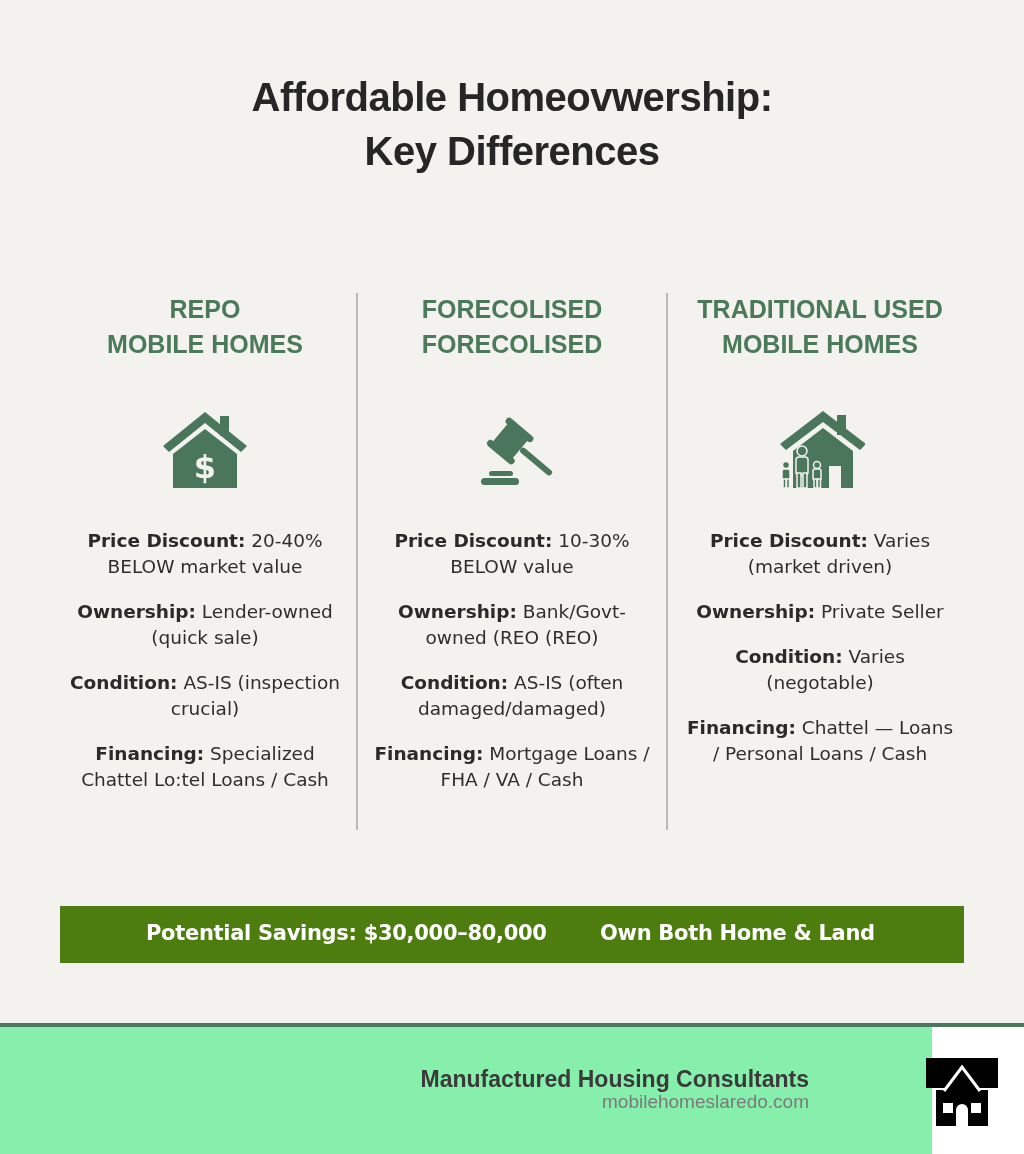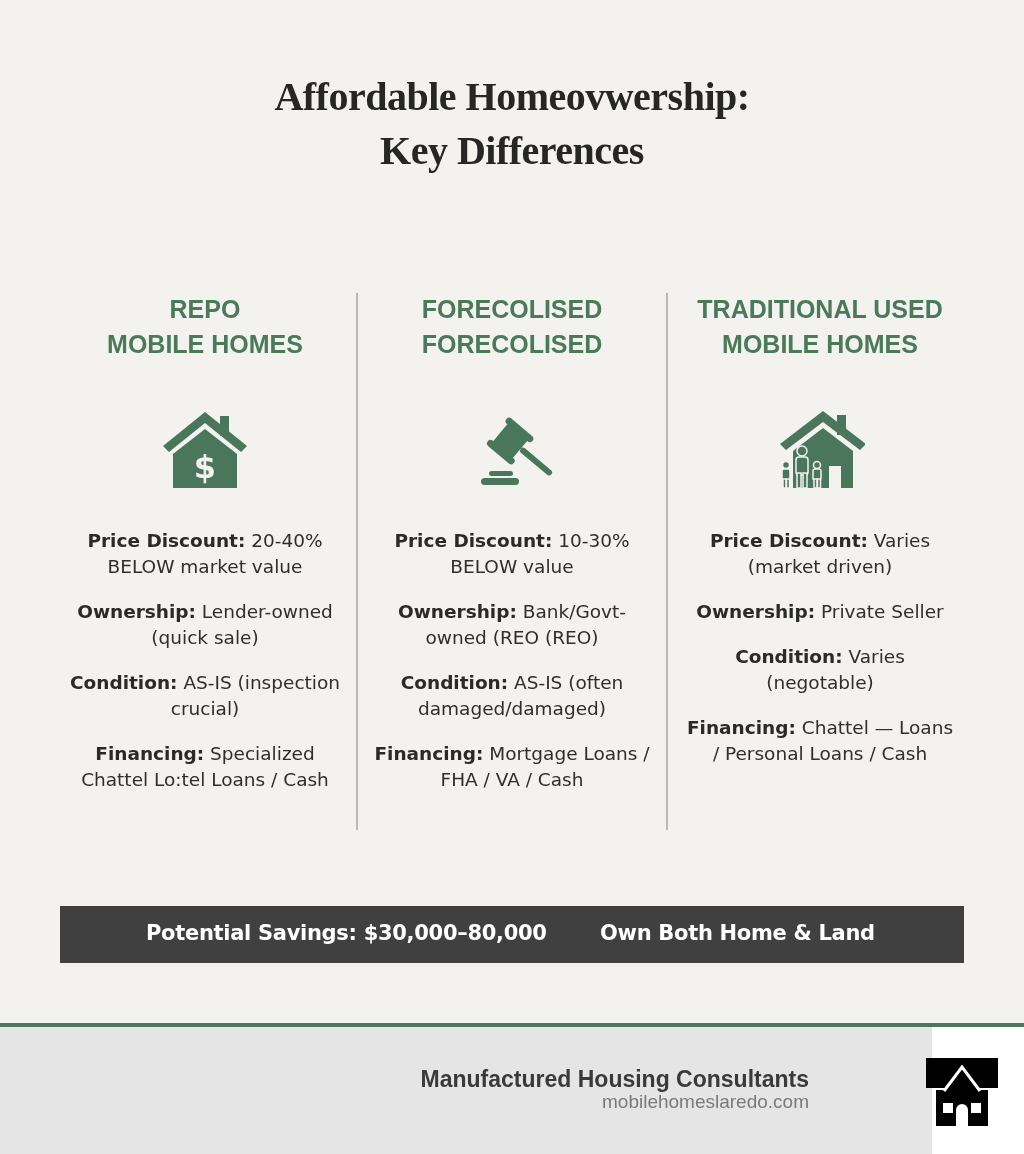--- a/index.html
+++ b/index.html
@@ -11,21 +11,21 @@
       position: relative;
     }
     .canvas {
       position: absolute; left: 0; top: 0;
       width: 1024px; height: 1024px;
       background: #f3f2ee;
     }
     .title {
       position: absolute; left: 0; top: 70px; width: 1024px;
       text-align: center;
-      font-family: Liberation Serif, serif;
+      font-family: Liberation Sans, sans-serif;
       font-weight: bold;
       font-size: 40px;
       line-height: 54px;
       color: #262626;
       letter-spacing: -0.5px;
     }
     .col {
       position: absolute; top: 292px; width: 310px;
       text-align: center;
     }
@@ -57,41 +57,41 @@
     .fact .lbl { font-weight: bold; color: #2a2a2a; }
     .divider {
       position: absolute; top: 293px; width: 2px; height: 537px;
       background: #b9b9b7;
     }
     .divider.d1 { left: 356px; }
     .divider.d2 { left: 666px; }
     .banner {
       position: absolute; left: 60px; top: 906px;
       width: 904px; height: 57px;
-      background: #404040;
+      background: #4d7c0f;
       display: flex; align-items: center;
     }
     .banner span {
       position: absolute;
       font-family: "DejaVu Sans", sans-serif;
       font-weight: bold;
       font-size: 21px;
       color: #ffffff;
       letter-spacing: -0.3px;
       top: 15px;
     }
     .banner .b1 { left: 86px; }
     .banner .b2 { left: 540px; }
     .rule {
       position: absolute; left: 0; top: 1023px; width: 1024px; height: 4px;
       background: #4a775c;
     }
     .footer {
       position: absolute; left: 0; top: 1027px; width: 932px; height: 127px;
-      background: #e5e5e5;
+      background: #86efac;
     }
     .brand-name {
       position: absolute; right: 123px; top: 39px;
       font-family: "Liberation Sans", sans-serif;
       font-weight: bold;
       font-size: 23px;
       color: #3a3a3a;
       white-space: nowrap;
     }
     .brand-url {

